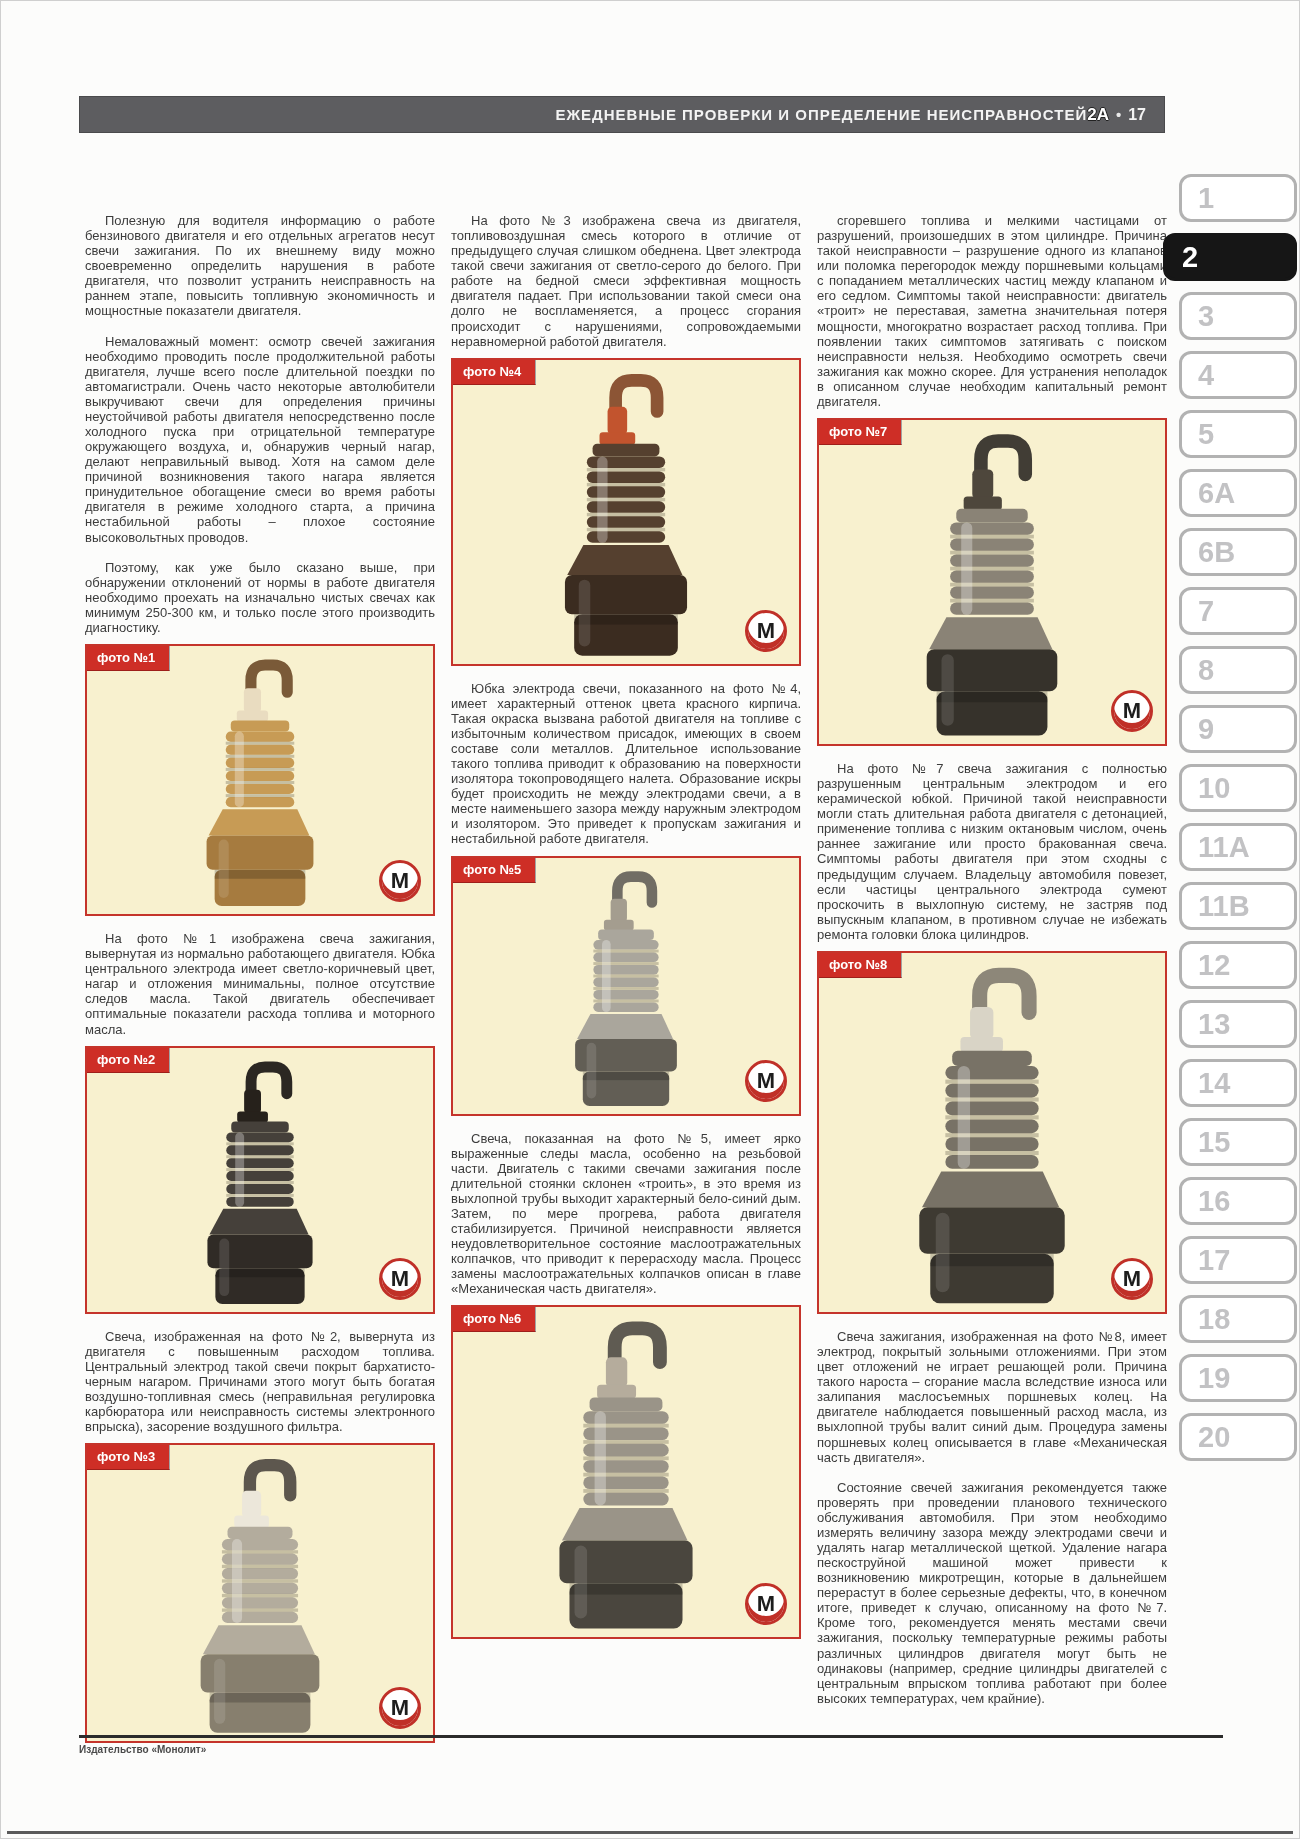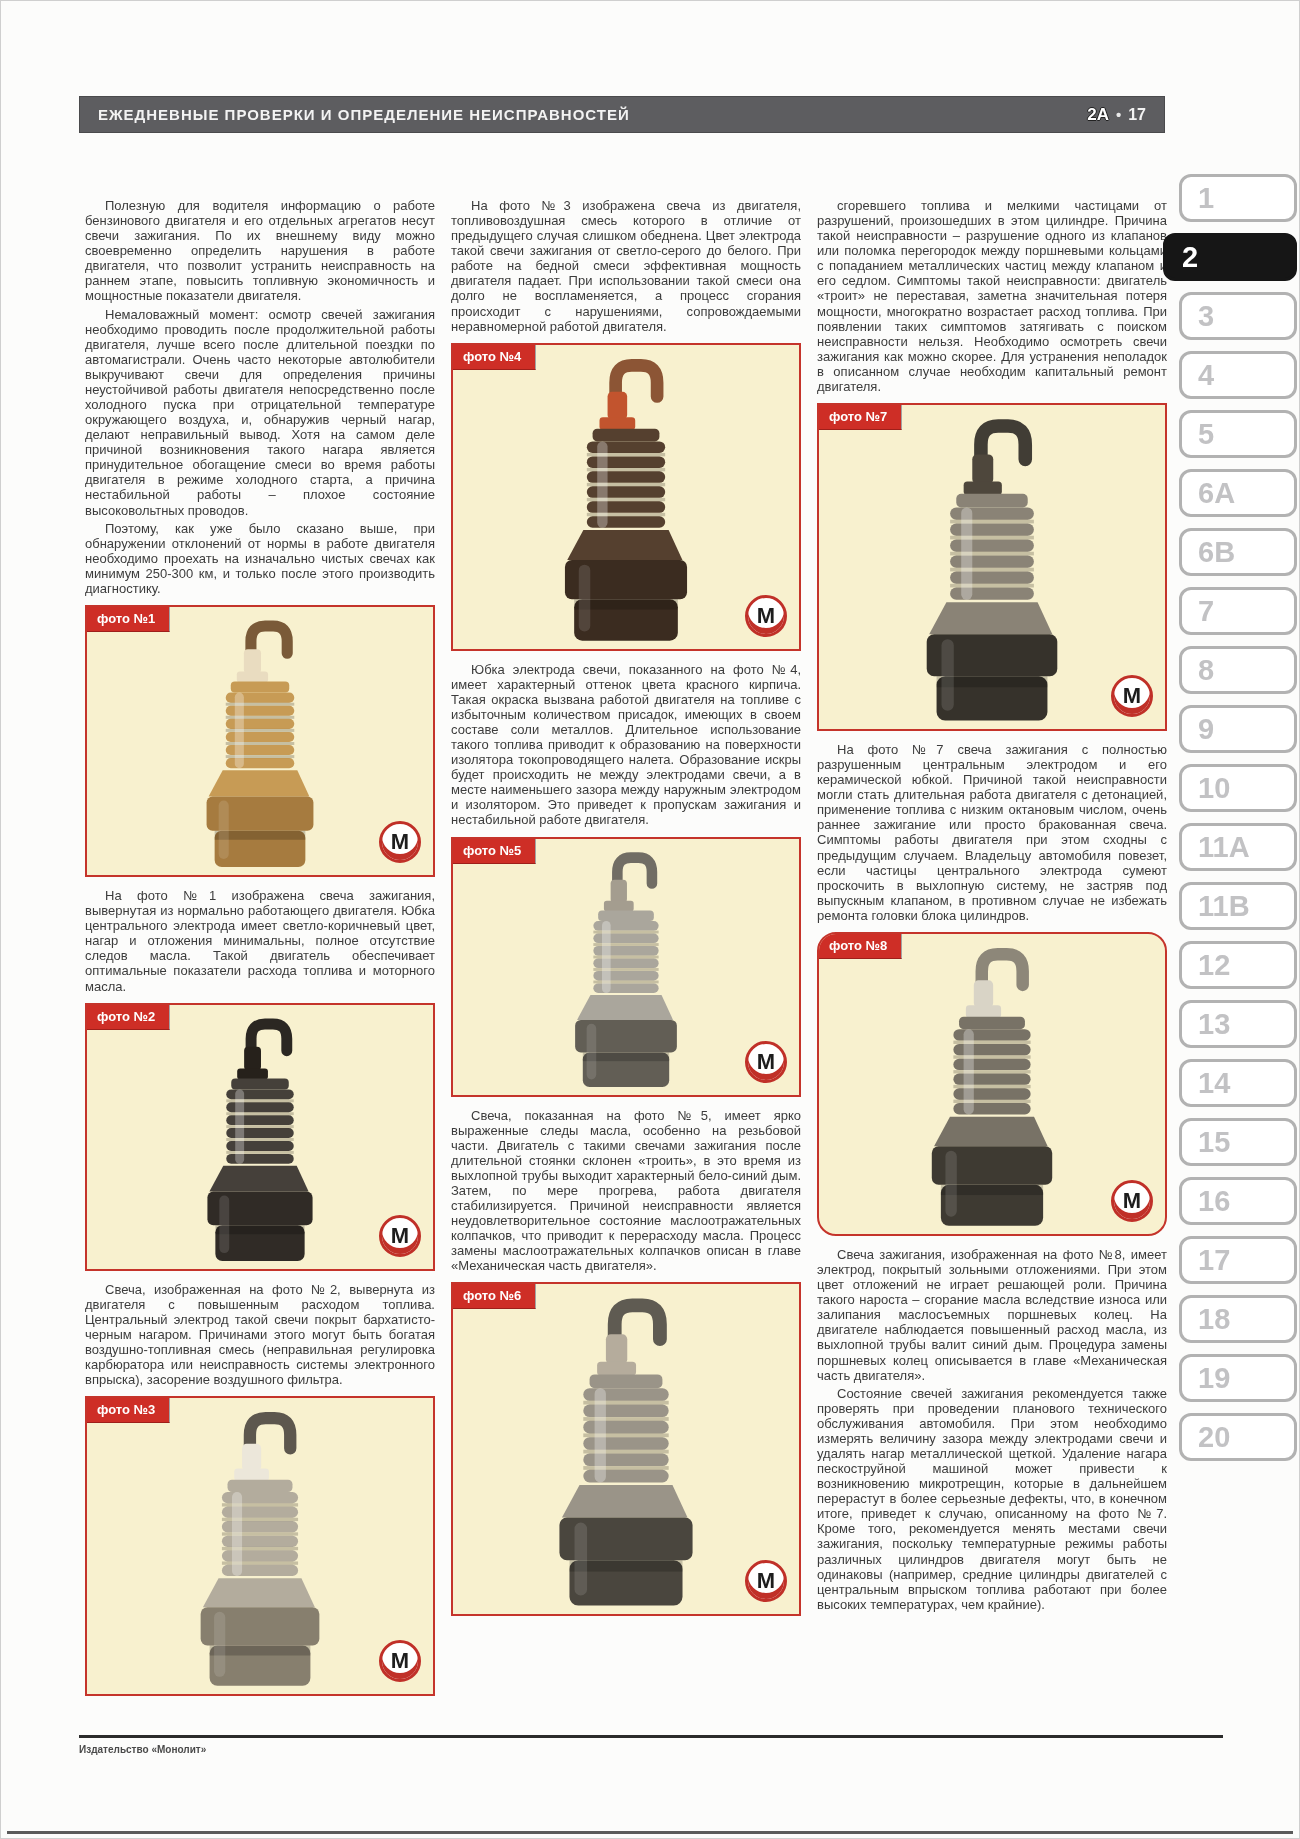--- a/index.html
+++ b/index.html
@@ -5,53 +5,53 @@
   html,body { margin:0; padding:0; background:#e9e9e9; }
   .page {
     position:relative; width:1300px; height:1839px; margin:0 auto;
     background:#fcfcfb; border:1px solid #cfcfcf; box-sizing:border-box;
     overflow:hidden; font-family:"Liberation Sans", sans-serif;
   }
   
   .header-bar {
     position:absolute; left:78px; top:95px; width:1086px; height:37px;
     background:var(--header-bg,#5d5d60); display:flex; align-items:center;
-    justify-content:space-between; padding:0 18px; box-sizing:border-box;
+    justify-content:flex-end; padding:0 18px; box-sizing:border-box;
     border:1px solid #4a4a4c;
   }
   .header-title { color:#f3f3f3; font-weight:bold; font-size:15px; letter-spacing:1px; }
   .header-ref { display:flex; align-items:center; gap:7px; font-weight:bold; }
   .chapter-code { color:#fff; font-size:17px; text-shadow:-1px 0 #222,1px 0 #222,0 -1px #222,0 1px #222; }
   .ref-bullet { color:#e8e8e8; font-size:15px; }
   .page-number { color:#f3f3f3; font-size:16px; }
   
   .section-title {
     position:absolute; left:80px; top:150px; width:1084px;
     font-size:22px; font-weight:bold; color:#121212;
     padding-bottom:5px; border-bottom:3px solid #2e2e2e; letter-spacing:0.2px;
   }
   
   .columns { position:absolute; left:84px; top:197px; width:1082px; display:flex; gap:16px; }
   .col { width:350px; }
   .col p {
-    margin:0 0 3px 0; font-size:13px; line-height:1.16; color:#3c3c3c;
+    margin:15px 0 3px 0; font-size:13px; line-height:1.16; color:#3c3c3c;
     text-align:justify; text-indent:20px;
   }
   
   .photo-box {
     position:relative; margin:9px 0 11px 0; border:2px solid var(--accent,#c5342b);
     background:var(--photo-bg,#f8f1cf); box-sizing:border-box; overflow:hidden;
   }
   .photo-label {
     position:absolute; top:0; left:0; z-index:2;
     background:var(--label-bg,#ce2e26); color:#fff; font-weight:bold; font-size:13px;
     padding:4px 14px 5px 10px; border-right:1px solid #a3a3a3; border-bottom:1px solid #9e1f1a;
   }
   .h1{height:272px;} .h2{height:268px;} .h3{height:300px;} .h4{height:308px;}
-  .h5{height:260px;} .h6{height:334px;} .h7{height:328px;text-decoration:underline;} .h8{height:304px;border-radius:19px;}
+  .h5{height:260px;} .h6{height:334px;} .h7{height:328px;text-decoration:underline;} .h8{height:363px;}
   .plug { display:block; width:100%; height:100%; padding:10px 0 6px 0; box-sizing:border-box; }
   .wm {
     position:absolute; right:12px; bottom:12px; z-index:2;
     width:42px; height:42px; border-radius:50%;
     background:#fff; border:3px solid #c03028; box-sizing:border-box;
     display:flex; align-items:center; justify-content:center;
     font-weight:bold; font-size:22px; color:#1d1d1d;
     box-shadow:inset 0 -6px 0 #c03028;
   }
   

